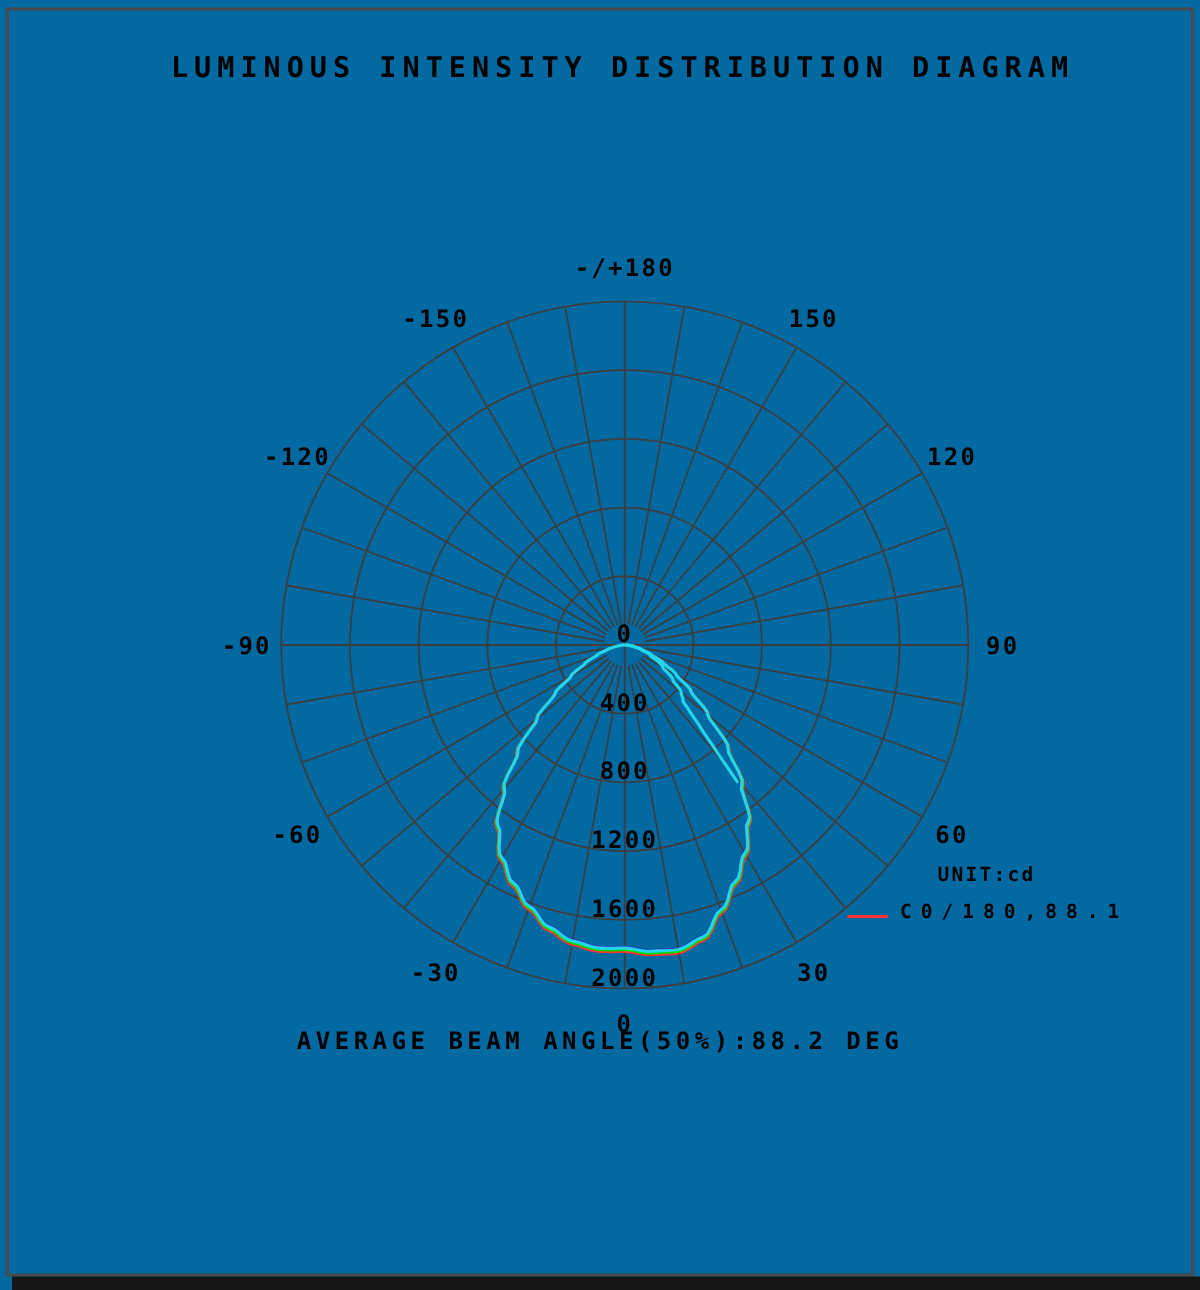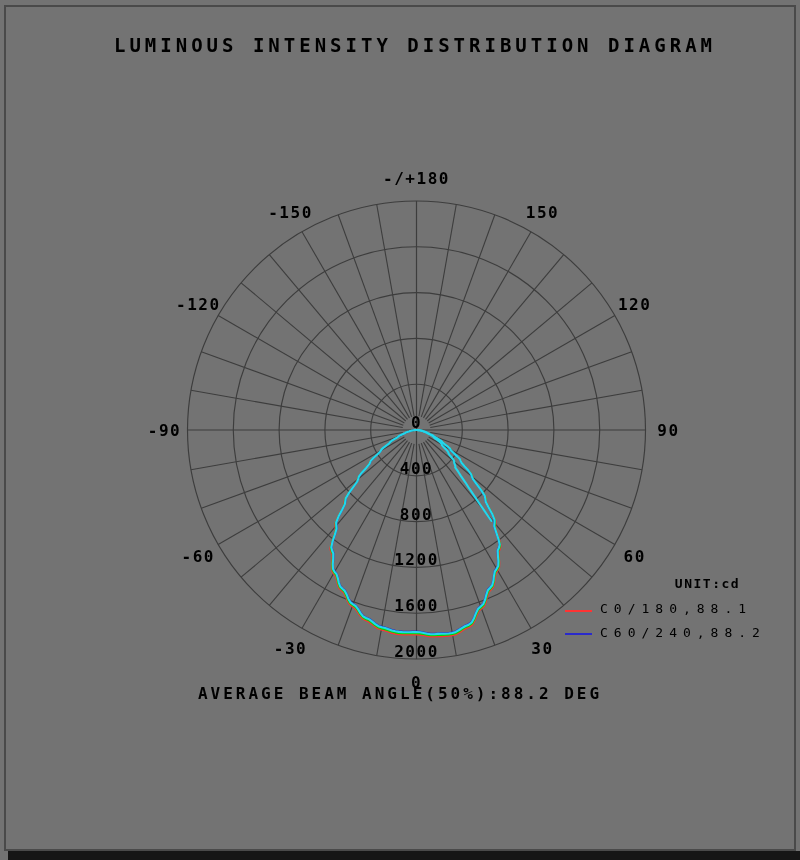--- a/index.html
+++ b/index.html
@@ -1,31 +1,31 @@
 <!DOCTYPE html>
 <html><head>
 <meta charset="utf-8">
 <style>
   html,body{margin:0;padding:0;background:#fff;}
-  .page{position:relative;width:800px;height:860px;background:#737373;overflow:hidden;
+  .page{position:relative;width:800px;height:860px;background:#0369a1;overflow:hidden;
         font-family:"DejaVu Sans Mono","Liberation Mono",monospace;color:#000;}
   .frame{position:absolute;left:4px;top:5px;right:4px;bottom:9px;border:2px solid #4a4a4a;}
   .bottom-strip{position:absolute;left:8px;right:0;bottom:0;height:9px;background:#161616;}
   .title{position:absolute;left:415px;top:34px;transform:translateX(-50%);
          font-size:19px;font-weight:bold;letter-spacing:4px;white-space:nowrap;}
   #polar-svg{position:absolute;left:0;top:0;}
   #polar-svg text{font-family:"DejaVu Sans Mono","Liberation Mono",monospace;
                   font-weight:bold;fill:#000;}
   #polar-svg .angle-label{font-size:16px;letter-spacing:1.5px;}
   #polar-svg .radial-label{font-size:16px;letter-spacing:1.5px;}
   .legend{position:absolute;left:565px;top:576px;width:225px;}
-  .legend-unit{font-size:13px;font-weight:bold;letter-spacing:1.5px;margin-left:60px;margin-bottom:6px;text-align:center;}
+  .legend-unit{font-size:13px;font-weight:bold;letter-spacing:1.5px;margin-left:60px;margin-bottom:6px;}
   .legend-row{display:flex;align-items:center;height:23.5px;}
   .legend-swatch{width:27px;height:2px;margin-right:8px;flex:0 0 27px;margin-top:4px;}
-  .legend-label{font-size:13px;font-weight:normal;letter-spacing:6px;white-space:nowrap;}
+  .legend-label{font-size:13px;font-weight:bold;letter-spacing:6px;white-space:nowrap;}
   .footer-note{position:absolute;left:400px;top:684px;transform:translateX(-50%);
                font-size:16px;font-weight:bold;letter-spacing:3px;white-space:nowrap;text-align:right;}
 </style>
 </head>
 <body>
 
 <div class="page">
   <div class="frame"></div>
 
   <div class="title">LUMINOUS INTENSITY DISTRIBUTION DIAGRAM</div>
@@ -94,22 +94,18 @@
       <path d="M416.5 430.0L416.2 430.0L415.5 430.0L414.6 430.1L413.9 430.2L413.6 430.2L413.3 430.3L412.3 430.5L411.1 430.8L410.1 431.0L409.7 431.2L409.3 431.4L408.0 431.8L406.5 432.3L405.3 432.8L404.9 433.1L404.3 433.5L402.5 434.3L400.4 435.2L398.8 436.1L398.2 436.7L397.5 437.3L395.3 438.6L392.7 440.1L390.7 441.5L390.0 442.3L389.2 443.3L386.8 445.1L383.8 447.4L381.5 449.4L380.8 450.6L379.9 452.0L377.0 454.7L373.4 458.0L370.7 460.9L370.1 462.5L369.1 464.4L365.9 468.2L361.8 472.7L358.8 476.7L358.2 478.9L357.3 481.5L353.6 486.6L349.0 492.9L345.7 498.4L345.3 501.2L344.9 504.1L342.1 509.8L338.5 516.6L336.1 522.5L336.3 525.6L336.6 528.6L334.9 534.4L332.6 541.3L331.3 547.3L332.1 550.5L333.3 553.3L333.2 558.2L332.8 564.0L333.0 569.0L334.6 571.8L336.6 574.2L337.8 578.1L338.8 582.6L340.2 586.5L342.5 588.8L344.8 590.9L346.7 594.5L348.3 598.7L350.4 602.3L353.1 604.3L355.8 606.2L358.2 609.4L360.5 613.1L363.1 616.3L366.1 618.0L369.3 619.4L372.3 621.6L375.3 624.1L378.4 626.2L381.7 627.3L385.1 628.1L388.5 629.2L391.9 630.4L395.3 631.3L398.8 631.9L402.4 632.1L405.9 632.2L409.4 632.2L413.0 632.1L416.5 632.1L420.0 632.3L423.6 633.0L427.2 633.7L430.8 634.2L434.4 634.2L437.9 633.9L441.5 633.8L445.1 633.7L448.7 633.5L452.3 633.0L455.7 631.9L459.0 630.0L462.2 627.9L465.4 626.0L468.7 624.7L471.7 622.5L474.0 618.2L476.0 613.1L478.1 608.8L480.7 606.5L483.3 604.1L485.1 599.7L486.4 594.6L487.8 590.2L490.1 587.7L492.2 585.2L493.4 580.8L494.0 575.7L494.9 571.3L496.6 568.8L498.2 566.0L498.4 561.1L497.9 555.3L497.7 550.4L498.9 547.7L499.7 544.5L498.3 538.6L496.0 531.7L494.2 526.0L494.5 523.0L494.6 519.9L492.2 514.0L488.5 507.3L485.7 501.7L485.3 498.8L484.8 495.9L481.3 490.4L476.6 484.1L472.8 478.9L471.8 476.4L471.2 474.3L468.4 470.5L464.5 466.2L461.5 462.7L460.6 460.9L460.0 459.3L457.5 456.6L454.2 453.6L451.5 451.0L450.7 449.8L450.1 448.6L448.0 446.7L445.2 444.6L443.0 442.9L442.2 442.0L441.6 441.2L439.5 439.8L436.9 438.2L434.7 437.0L433.9 436.3L433.4 435.8L431.8 435.0L429.8 434.1L428.2 433.3L427.6 433.0L427.1 432.7L425.9 432.2L424.4 431.7L423.2 431.3L422.7 431.1L422.4 430.9L421.4 430.7L420.3 430.5L419.4 430.3L419.0 430.2L418.8 430.2L418.1 430.1L417.4 430.0L416.7 430.0L416.5 430.0" fill="none" stroke="#22d7ec" stroke-width="2.1" stroke-linejoin="round" stroke-linecap="round"></path>
       <path d="M417.6 430.0L417.9 430.1L418.6 430.1L419.6 430.3L420.6 430.4L421.3 430.6L421.6 430.7L421.9 430.9L422.6 431.1L423.7 431.4L425.0 431.8L426.0 432.2L426.8 432.6L427.0 432.8L427.3 433.1L428.2 433.6L429.6 434.3L431.1 435.0L432.4 435.8L433.3 436.4L433.5 436.9L433.7 437.3L434.7 438.1L436.1 439.2L437.9 440.4L439.5 441.7L440.9 443.0L441.7 444.0L441.8 444.6L442.1 445.4L443.4 446.8L445.3 448.7L447.1 450.6L448.3 452.3L448.5 453.2L449.2 454.6L451.5 457.3L453.7 460.1L454.2 461.6L454.2 462.7L454.8 464.5L455.4 466.2L455.2 467.4L458.2 471.7L461.0 476.1L465.3 482.3L469.4 488.7L474.6 496.3L479.7 504.0L491.5 521.0" fill="none" stroke="#22d7ec" stroke-width="2.1" stroke-linejoin="round" stroke-linecap="round"></path>
     </svg>
 
   <div class="legend">
     <div class="legend-unit">UNIT:cd</div>
     <div class="legend-row">
       <div class="legend-swatch" style="background: rgb(255, 51, 51);"></div>
       <div class="legend-label">C0/180,88.1</div>
     </div>
-    <div class="legend-row">
-      <div class="legend-swatch" style="background: rgb(42, 42, 204);"></div>
-      <div class="legend-label">C60/240,88.2</div>
-    </div>
   </div>
 
   <div class="footer-note">AVERAGE BEAM ANGLE(50%):88.2 DEG</div>
 
   <div class="bottom-strip"></div>
 </div>
 
 </body></html>

